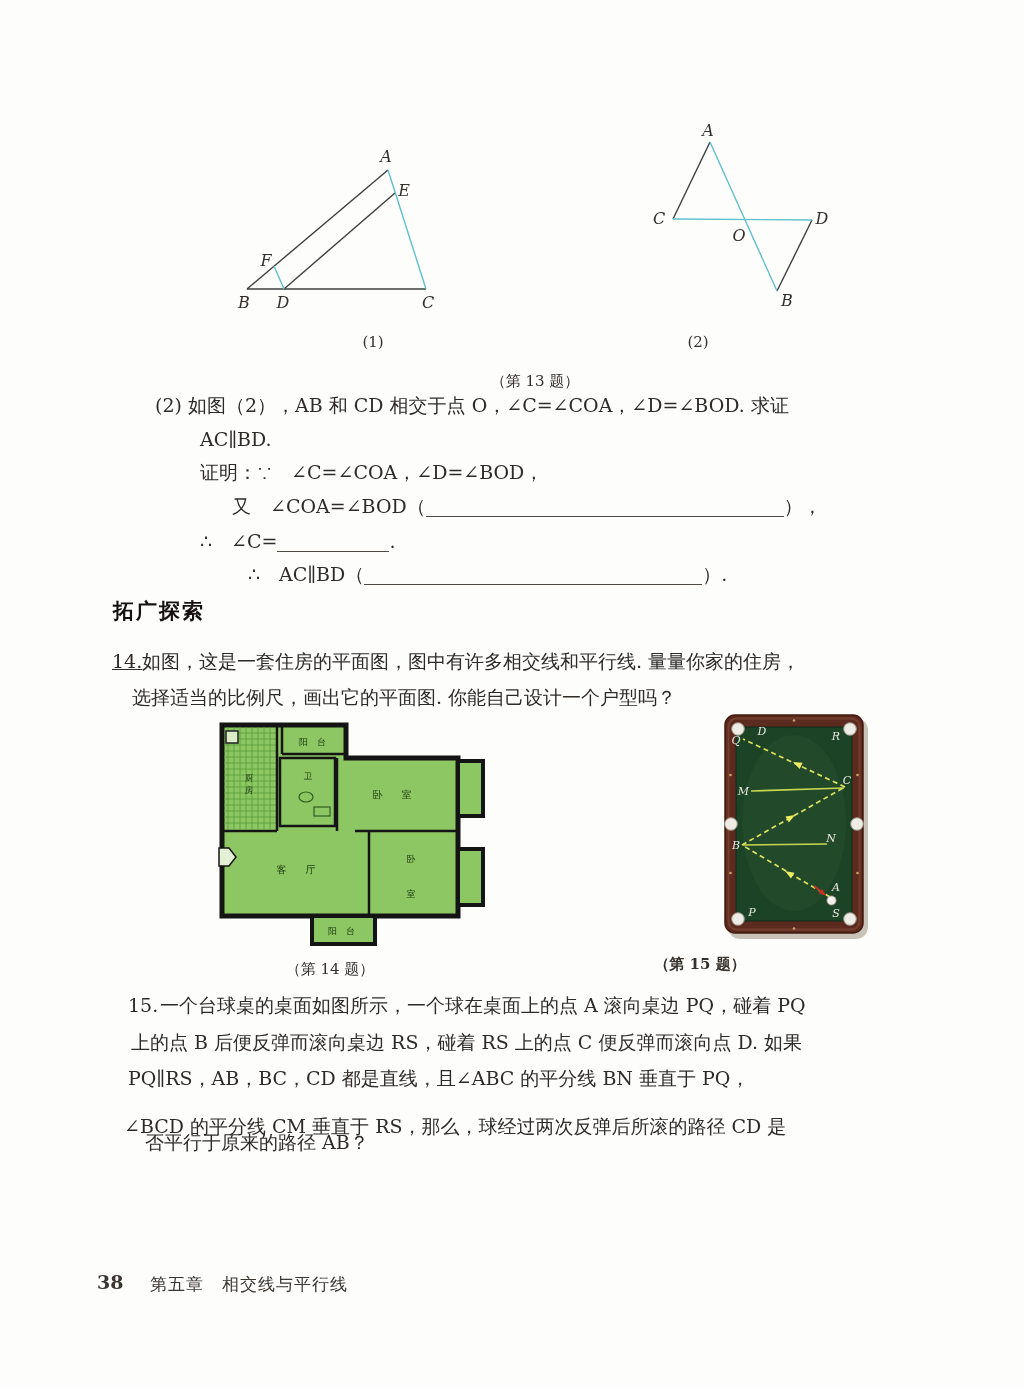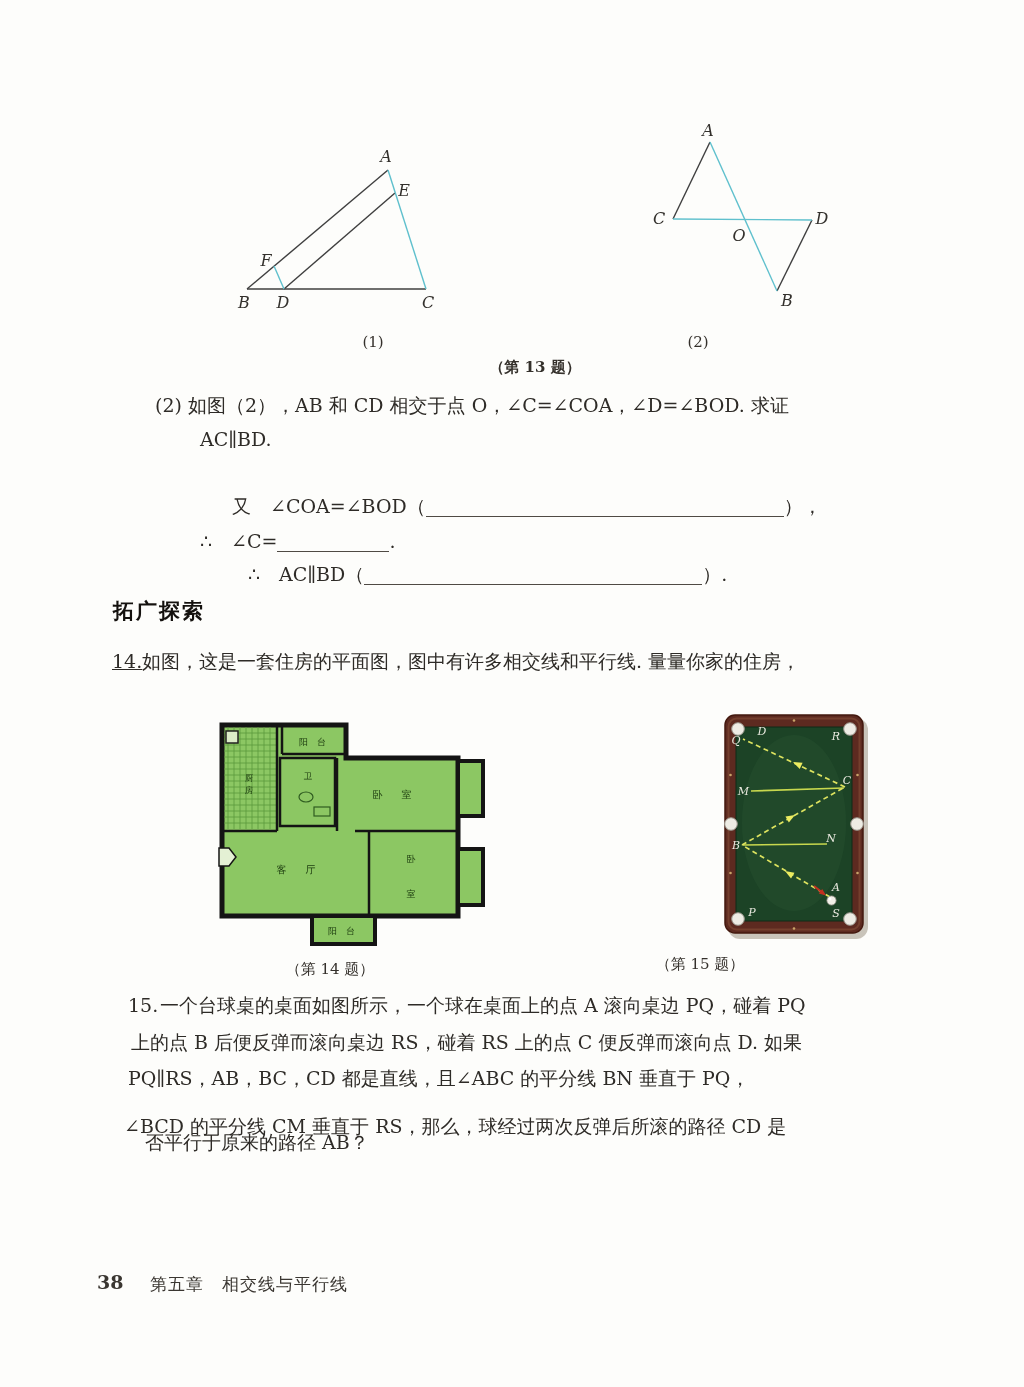--- a/index.html
+++ b/index.html
@@ -52,41 +52,43 @@
       <line x1="90" y1="42" x2="157" y2="191"></line>
     </g>
     <text class="ptlabel" x="88" y="36" text-anchor="middle">A</text>
     <text class="ptlabel" x="39" y="124" text-anchor="middle">C</text>
     <text class="ptlabel" x="119" y="141" text-anchor="middle">O</text>
     <text class="ptlabel" x="202" y="124" text-anchor="middle">D</text>
     <text class="ptlabel" x="167" y="206" text-anchor="middle">B</text>
     <text class="figlabel" x="78" y="247" text-anchor="middle">(2)</text>
   </svg>
 
-  <div class="figcap" style="left:455px;top:358px;width:160px;font-weight:bold;">（第 13 题）</div>
+  <div class="figcap" style="left:455px;top:372px;width:160px;">（第 13 题）</div>
 
   <div class="bodyline" style="left:155px;top:392px;">(2) 如图（2），AB 和 CD 相交于点 O，∠C=∠COA，∠D=∠BOD. 求证</div>
   <div class="bodyline" style="left:200px;top:426px;">AC∥BD.</div>
+  <div class="bodyline" style="left:200px;top:459px;">证明：∵　∠C=∠COA，∠D=∠BOD，</div>
 
   <div class="bodyline" style="left:200px;top:493px;margin-left:32px;">
     <span>又　∠COA=∠BOD（</span><span class="blank" style="width:358px;"></span><span>），</span>
   </div>
 
   <div class="bodyline" style="left:200px;top:528px;">
     <span>∴　∠C=</span><span class="blank" style="width:112px;"></span><span>.</span>
   </div>
 
   <div class="bodyline" style="left:200px;top:561px;margin-left:48px;">
     <span>∴　AC∥BD（</span><span class="blank" style="width:338px;"></span><span>）.</span>
   </div>
 
   <div class="sectionhdr" style="left:113px;top:597px;">拓广探索</div>
 
   <div class="bodyline" style="left:112px;top:648px;text-decoration:underline;">14.</div>
   <div class="bodyline" style="left:142px;top:648px;">如图，这是一套住房的平面图，图中有许多相交线和平行线. 量量你家的住房，</div>
+  <div class="bodyline" style="left:132px;top:684px;">选择适当的比例尺，画出它的平面图. 你能自己设计一个户型吗？</div>
 
   <svg class="abs" style="left:218px;top:719px;" width="268" height="228" viewBox="0 0 268 228">
 
     <polygon points="4,6 128,6 128,39 240,39 240,197 4,197" fill="#8cc763" stroke="#141414" stroke-width="5"></polygon>
     <rect x="240" y="42" width="25" height="55" fill="#8cc763" stroke="#141414" stroke-width="4"></rect>
     <rect x="240" y="130" width="25" height="56" fill="#8cc763" stroke="#141414" stroke-width="4"></rect>
     <rect x="94" y="197" width="63" height="28" fill="#8cc763" stroke="#141414" stroke-width="4"></rect>
 
     <path d="M10 8V110M16 8V110M22 8V110M28 8V110M34 8V110M40 8V110M46 8V110M52 8V110M6 14H58M6 20H58M6 26H58M6 32H58M6 38H58M6 44H58M6 50H58M6 56H58M6 62H58M6 68H58M6 74H58M6 80H58M6 86H58M6 92H58M6 98H58M6 104H58" stroke="#5a9a3e" stroke-width="0.8" fill="none"></path>
     <rect x="8" y="12" width="12" height="12" fill="#dcecc8" stroke="#222" stroke-width="1.5"></rect>
@@ -167,21 +169,21 @@
     <text class="poollabel" x="44" y="92" text-anchor="end">M</text>
     <text class="poollabel" x="142" y="81" text-anchor="middle">C</text>
     <text class="poollabel" x="31" y="146" text-anchor="middle">B</text>
     <text class="poollabel" x="126" y="139" text-anchor="middle">N</text>
     <text class="poollabel" x="131" y="188" text-anchor="middle">A</text>
     <text class="poollabel" x="47" y="213" text-anchor="middle">P</text>
     <text class="poollabel" x="131" y="214" text-anchor="middle">S</text>
   </svg>
 
   <div class="figcap" style="left:270px;top:960px;width:120px;">（第 14 题）</div>
-  <div class="figcap" style="left:640px;top:955px;width:120px;">（第 15 题）</div>
+  <div class="figcap" style="left:640px;top:955px;width:120px;font-weight:bold;">（第 15 题）</div>
 
   <div class="bodyline" style="left:128px;top:992px;">15.</div>
   <div class="bodyline" style="left:160px;top:992px;">一个台球桌的桌面如图所示，一个球在桌面上的点 A 滚向桌边 PQ，碰着 PQ</div>
   <div class="bodyline" style="left:128px;top:1065px;">PQ∥RS，AB，BC，CD 都是直线，且∠ABC 的平分线 BN 垂直于 PQ，</div>
   <div class="bodyline" style="left:131px;top:1029px;">上的点 B 后便反弹而滚向桌边 RS，碰着 RS 上的点 C 便反弹而滚向点 D. 如果</div>
   <div class="bodyline" style="left:124px;top:1097px;margin-top:16px;">∠BCD 的平分线 CM 垂直于 RS，那么，球经过两次反弹后所滚的路径 CD 是</div>
   <div class="bodyline" style="left:128px;top:1129px;margin-left:17px;">否平行于原来的路径 AB？</div>
 
   <div class="footer" style="left:97px;top:1271px;font-weight:bold;font-size:19px;">38</div>
   <div class="footer" style="left:150px;top:1273px;letter-spacing:1px;">第五章　相交线与平行线</div>

